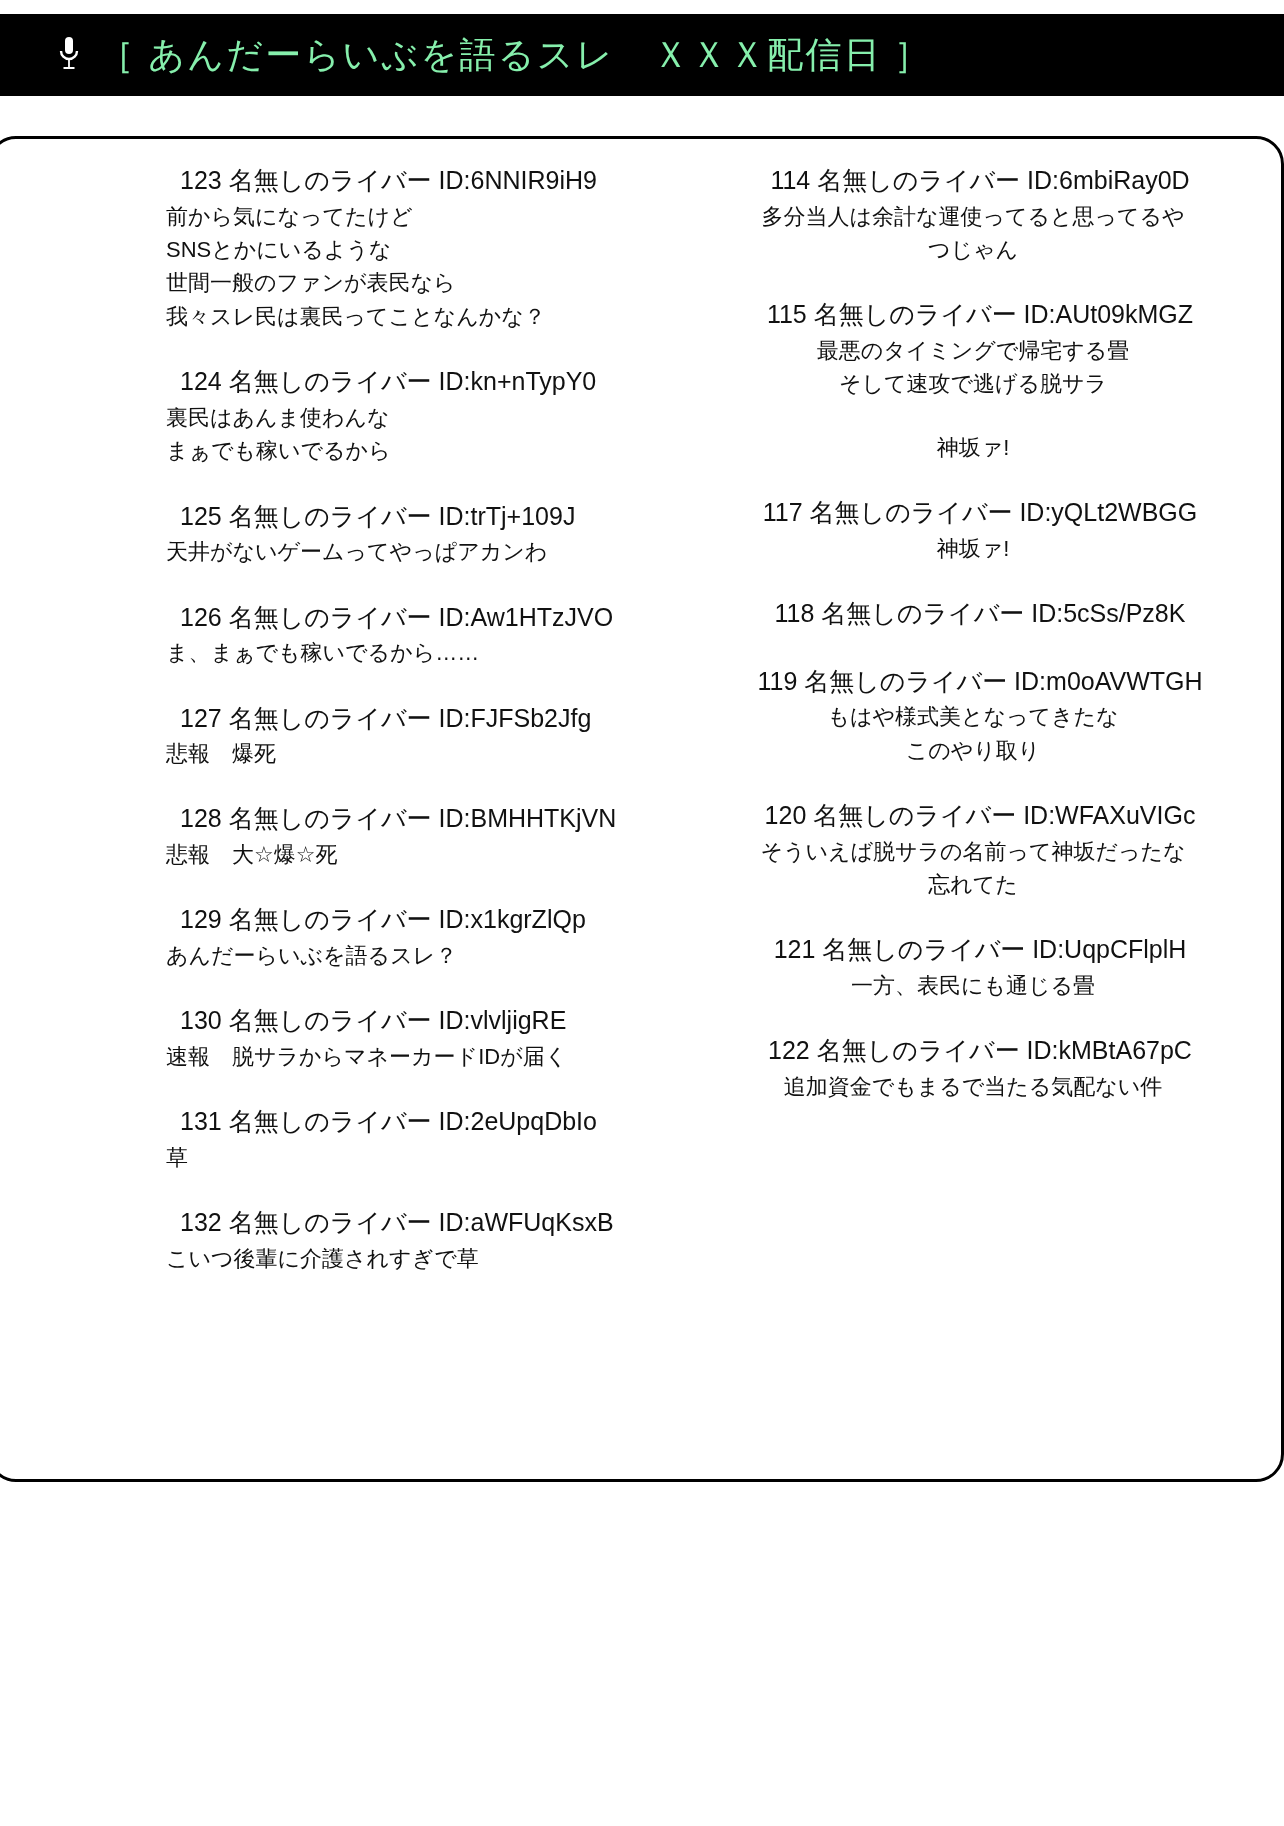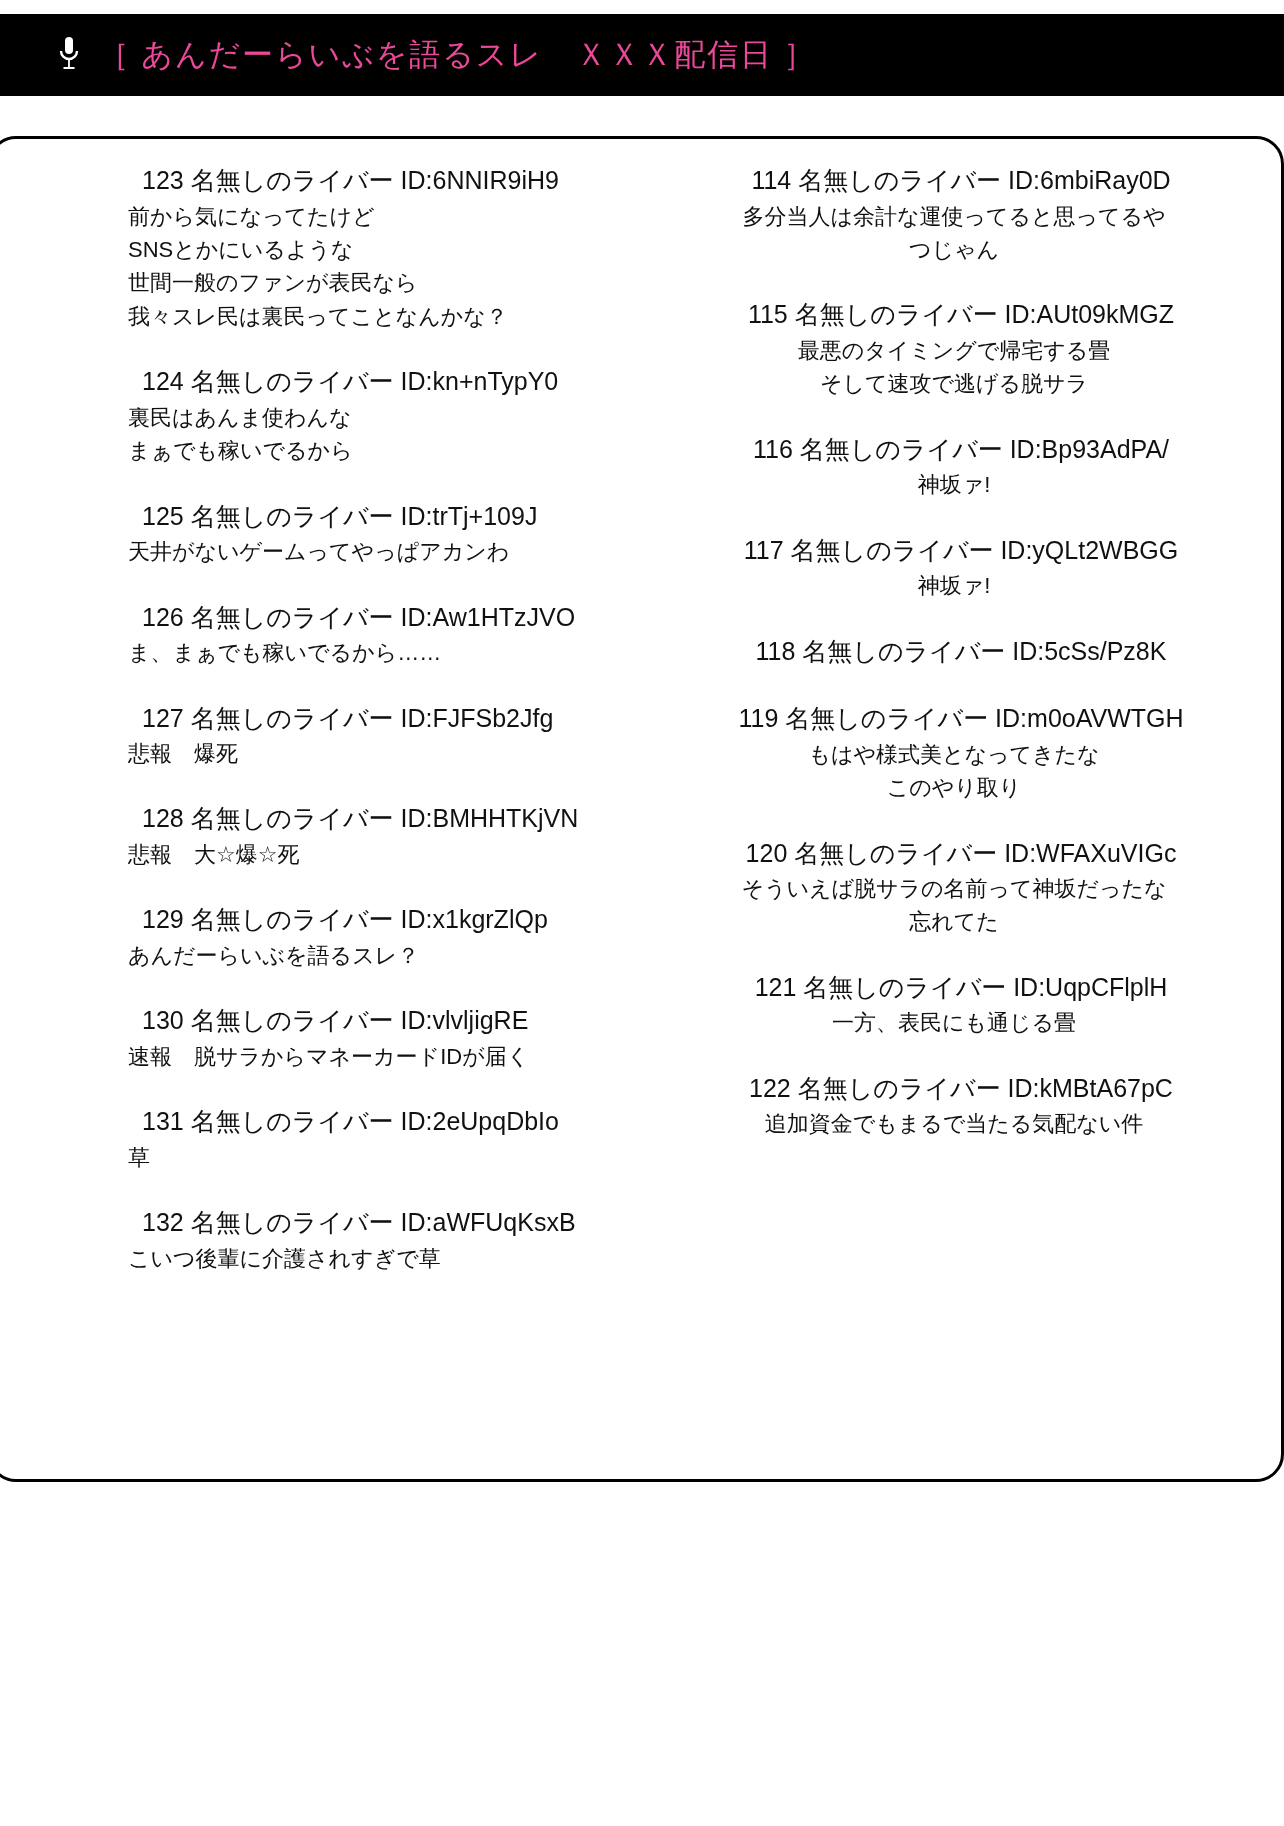--- a/index.html
+++ b/index.html
@@ -32,22 +32,22 @@
   .mic-icon {
     width: 26px;
     height: 44px;
     margin-right: 16px;
     flex: 0 0 auto;
     display: flex;
     align-items: center;
     justify-content: center;
   }
   .header-title {
-    color: #ec4899;
-    font-size: 31px;
+    color: #86efac;
+    font-size: 36px;
     letter-spacing: 0.06em;
     font-weight: 500;
     white-space: nowrap;
   }
 
   
   .panel {
     position: absolute;
     left: -12px;
     top: 136px;
@@ -70,20 +70,21 @@
   }
   .column {
     width: 50%;
     padding-top: 10px;
   }
   .column.left { padding-left: 72px; padding-right: 24px; }
   .column.right { padding-left: 48px; padding-right: 10px; text-align: center; }
 
   .post {
     margin-bottom: 30px;
+    margin-left: 38px;
   }
   .post-head {
     font-size: 25px;
     line-height: 1.5;
     white-space: nowrap;
     padding-left: 14px;
   }
   .post-body {
     font-size: 22px;
     line-height: 1.52;
@@ -186,21 +187,20 @@
         </div>
       </div>
       <div class="post">
         <div class="post-head">115 名無しのライバー ID:AUt09kMGZ</div>
         <div class="post-body">
           <div>最悪のタイミングで帰宅する畳</div>
           <div>そして速攻で逃げる脱サラ</div>
         </div>
       </div>
       <div class="post">
-        <div class="post-head">116 名無しのライバー ID:Bp93AdPA/</div>
         <div class="post-body">
           <div>神坂ァ!</div>
         </div>
       </div>
       <div class="post">
         <div class="post-head">117 名無しのライバー ID:yQLt2WBGG</div>
         <div class="post-body">
           <div>神坂ァ!</div>
         </div>
       </div>

